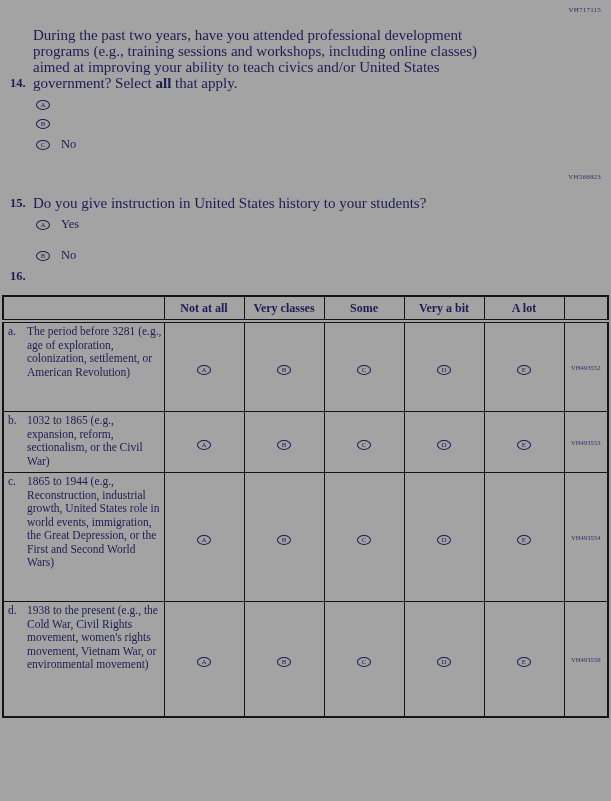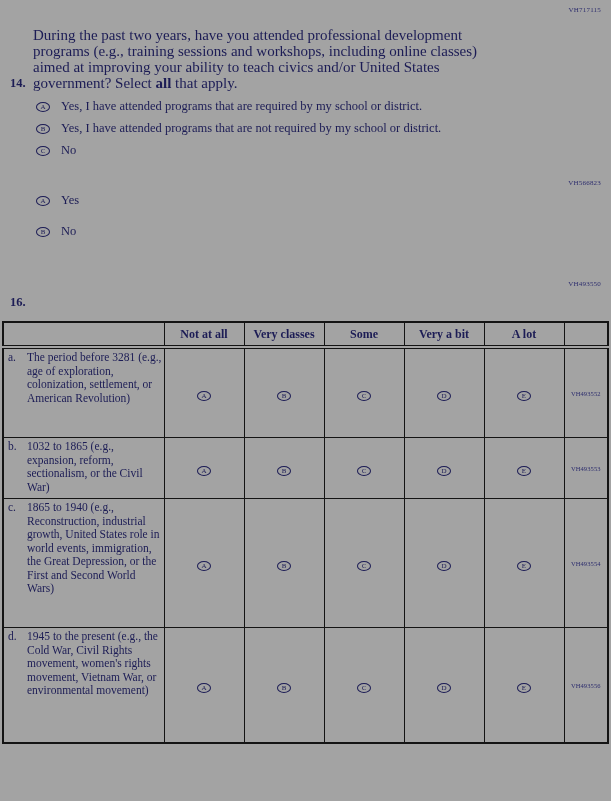--- a/index.html
+++ b/index.html
@@ -81,46 +81,47 @@
 
   <div class="code-line">VH717115</div>
 
   <div class="question" id="q14">
     <div class="q-num">14.</div>
     <div class="q-text"><span>During the past two years, have you attended professional development programs (e.g., training sessions and workshops, including online classes) aimed at improving your ability to teach civics and/or United States government? Select </span><b>all</b><span> that apply.</span></div>
   </div>
   <div class="opts" id="q14-opts">
     <div class="opt">
       <span class="bubble">A</span>
-      <span class="opt-label">Yes, I have attended programs that are required by my school or district.</span>
     </div>
     <div class="opt">
       <span class="bubble">B</span>
-      <span class="opt-label">Yes, I have attended programs that are not required by my school or district.</span>
     </div>
     <div class="opt">
       <span class="bubble">C</span>
       <span class="opt-label">No</span>
     </div>
   </div>
 
   <div class="code-line" id="code-q15">VH566823</div>
 
+  <div class="question" id="q15">
+    <div class="q-num">15.</div>
+    <div class="q-text">Do you give instruction in United States history to your students?</div>
+  </div>
   <div class="opts">
     <div class="opt" id="q15-opt-a">
       <span class="bubble">A</span>
       <span class="opt-label">Yes</span>
     </div>
     <div class="opt" id="q15-opt-b">
       <span class="bubble">B</span>
       <span class="opt-label">No</span>
     </div>
   </div>
 
-  <div class="code-line" id="code-q16">VH493550</div>
 
   <div class="question" id="q16">
     <div class="q-num">16.</div>
   </div>
 
   <table class="grid">
     <colgroup>
       <col class="c-label">
         <col class="c-opt">
         <col class="c-opt">
@@ -166,35 +167,35 @@
         <td class="cell-bubble"><span class="bubble">B</span></td>
         <td class="cell-bubble"><span class="bubble">C</span></td>
         <td class="cell-bubble"><span class="bubble">D</span></td>
         <td class="cell-bubble"><span class="bubble">E</span></td>
         <td class="cell-code">VH493553</td>
       </tr>
       <tr class="row-c">
         <td class="cell-label">
           <div class="row-label">
             <span class="row-letter">c.</span>
-            <span class="row-text">1865 to 1940 (e.g., Reconstruction, industrial growth, United States role in world events, immigration, the Great Depression, or the First and Second World Wars)</span>
+            <span class="row-text">1865 to 1944 (e.g., Reconstruction, industrial growth, United States role in world events, immigration, the Great Depression, or the First and Second World Wars)</span>
           </div>
         </td>
         <td class="cell-bubble"><span class="bubble">A</span></td>
         <td class="cell-bubble"><span class="bubble">B</span></td>
         <td class="cell-bubble"><span class="bubble">C</span></td>
         <td class="cell-bubble"><span class="bubble">D</span></td>
         <td class="cell-bubble"><span class="bubble">E</span></td>
         <td class="cell-code">VH493554</td>
       </tr>
       <tr class="row-d">
         <td class="cell-label">
           <div class="row-label">
             <span class="row-letter">d.</span>
-            <span class="row-text">1945 to the present (e.g., the Cold War, Civil Rights movement, women's rights movement, Vietnam War, or environmental movement)</span>
+            <span class="row-text">1938 to the present (e.g., the Cold War, Civil Rights movement, women's rights movement, Vietnam War, or environmental movement)</span>
           </div>
         </td>
         <td class="cell-bubble"><span class="bubble">A</span></td>
         <td class="cell-bubble"><span class="bubble">B</span></td>
         <td class="cell-bubble"><span class="bubble">C</span></td>
         <td class="cell-bubble"><span class="bubble">D</span></td>
         <td class="cell-bubble"><span class="bubble">E</span></td>
         <td class="cell-code">VH493556</td>
       </tr>
     </tbody>

